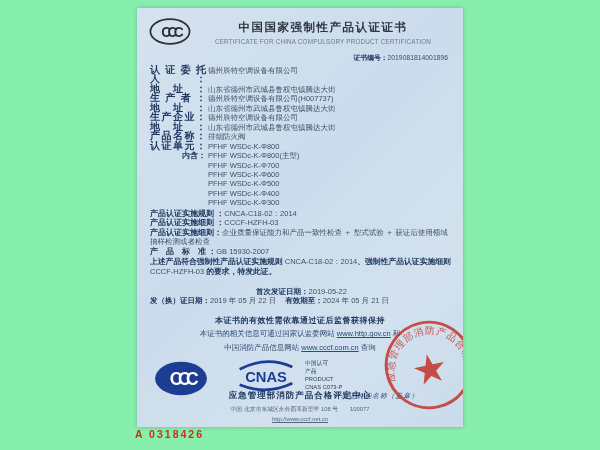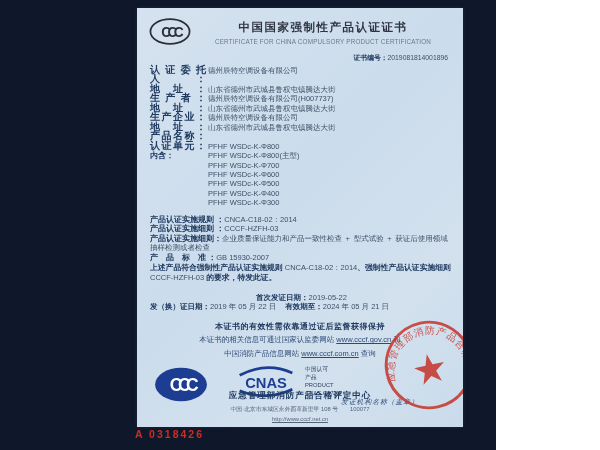--- a/index.html
+++ b/index.html
@@ -1,18 +1,18 @@
 <!DOCTYPE html>
 <html><head>
 <meta charset="utf-8">
 <style>
   * { margin:0; padding:0; box-sizing:border-box; }
   html,body { width:600px; height:450px; background:#ffffff; overflow:hidden;
     font-family:"Liberation Sans","DejaVu Sans",sans-serif; }
-  .page { position:relative; width:496px; height:450px; background:#0f172a; }
+  .page { position:relative; width:600px; height:450px; background:#86efac; }
 
   .cert { position:absolute; left:137px; top:8px; width:326px; height:419px;
     background:linear-gradient(135deg,#d5e2ef 0%,#cbdcec 45%,#d3e1ee 75%,#c9dbeb 100%);
     box-shadow:0 0 4px rgba(60,80,110,.35); overflow:hidden; }
 
   
   .ccc-top { position:absolute; left:11px; top:9px; }
   .title { text-align:center; padding:12px 8px 0 54px; font-size:11.5px; font-weight:bold;
     color:#2e3440; letter-spacing:1.5px; }
   .subtitle { text-align:center; padding:3px 4px 0 50px; font-size:6.3px; color:#6d7886;
@@ -21,24 +21,24 @@
   .certno .cn-l { font-weight:bold; color:#1f3a60; }
 
   
   .body { padding:3px 10px 0 13px; font-size:7.5px; color:#3e5068; line-height:9.45px; }
   .row { display:flex; }
   .lbl { flex:0 0 56px; font-weight:bold; color:#1f3a60; font-size:10px;
     text-align:justify; text-align-last:justify;font-family:Liberation Mono, monospace; }
   .val { flex:1; padding-left:2px; }
 
   .models { display:flex; }
-  .m-lbl { flex:0 0 56px; text-align:left; font-weight:bold; color:#1f3a60; font-size:8px; }
+  .m-lbl { flex:0 0 56px; text-align:right; font-weight:bold; color:#1f3a60; font-size:8px; }
   .m-list { flex:1; padding-left:2px; }
 
-  .rules { margin-top:7px; }
+  .rules { margin-top:1px; }
   .rlbl { font-weight:bold; color:#1f3a60; font-size:8px; }
   .b { font-weight:bold; color:#1f3a60; }
   .stmt { margin-top:1px; }
   .stmt .b { font-size:7.8px; }
   .first-issue { text-align:center; margin-top:11px; }
   .gap { margin-left:9px; }
 
   
   .notices { margin-top:9px; text-align:center; }
   .notice1 { font-size:8px; font-weight:bold; color:#1f3a60; letter-spacing:.5px; }
@@ -103,20 +103,21 @@
       <div class="row">
         <span class="lbl">生产企业：</span>
         <span class="val">德州辰特空调设备有限公司</span>
       </div>
       <div class="row">
         <span class="lbl">地址：</span>
         <span class="val">山东省德州市武城县鲁权屯镇腾达大街</span>
       </div>
       <div class="row">
         <span class="lbl">产品名称：</span>
+        <span class="val">排烟防火阀</span>
       </div>
       <div class="row">
         <span class="lbl">认证单元：</span>
         <span class="val">PFHF WSDc-K-Φ800</span>
       </div>
 
       <div class="models">
         <span class="m-lbl">内含：</span>
         <div class="m-list">
           <div>PFHF WSDc-K-Φ800(主型)</div>
@@ -151,21 +152,21 @@
         <span class="b">首次发证日期：</span><span>2019-05-22</span>
       </div>
       <div class="issue">
         <span class="b">发（换）证日期：</span><span>2019 年 05 月 22 日</span><span class="b gap">有效期至：</span><span>2024 年 05 月 21 日</span>
       </div>
     </div>
 
     <div class="notices">
       <div class="notice1">本证书的有效性需依靠通过证后监督获得保持</div>
       <div class="notice2">
-        <span>本证书的相关信息可通过国家认监委网站 </span><span class="link">www.cccf.gov.cn</span><span> 和</span>
+        <span>本证书的相关信息可通过国家认监委网站 </span><span class="link">www.http.gov.cn</span><span> 和</span>
       </div>
       <div class="notice3">
         <span>中国消防产品信息网站 </span><span class="link">www.cccf.com.cn</span><span> 查询</span>
       </div>
     </div>
 
     <div class="logorow">
       <div class="ccc-bottom">
         <svg width="56" height="37" viewBox="0 0 60 40">
           <ellipse cx="30" cy="20" rx="28" ry="18" fill="#1d3d92"></ellipse>

